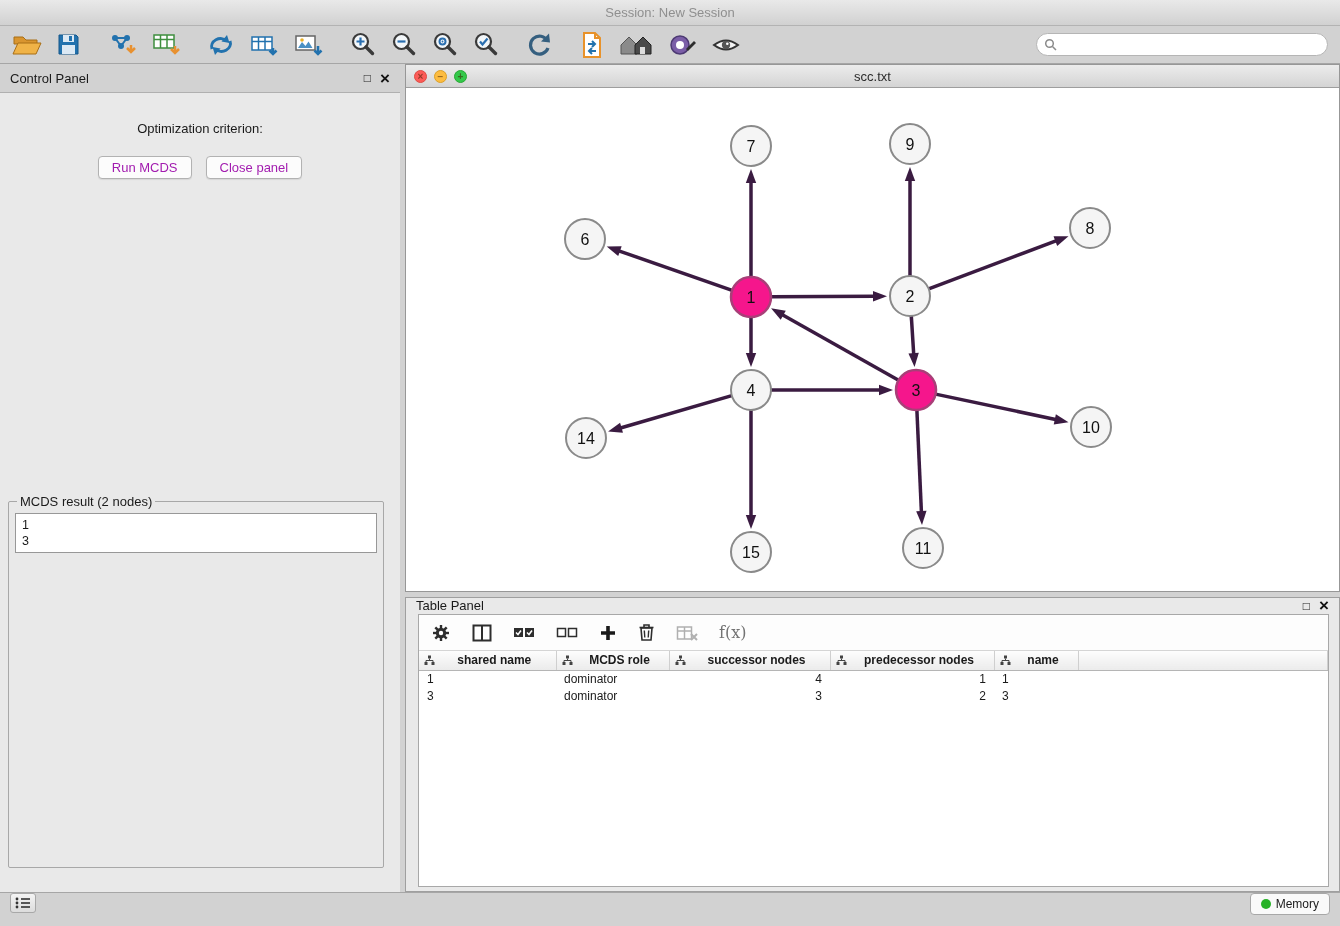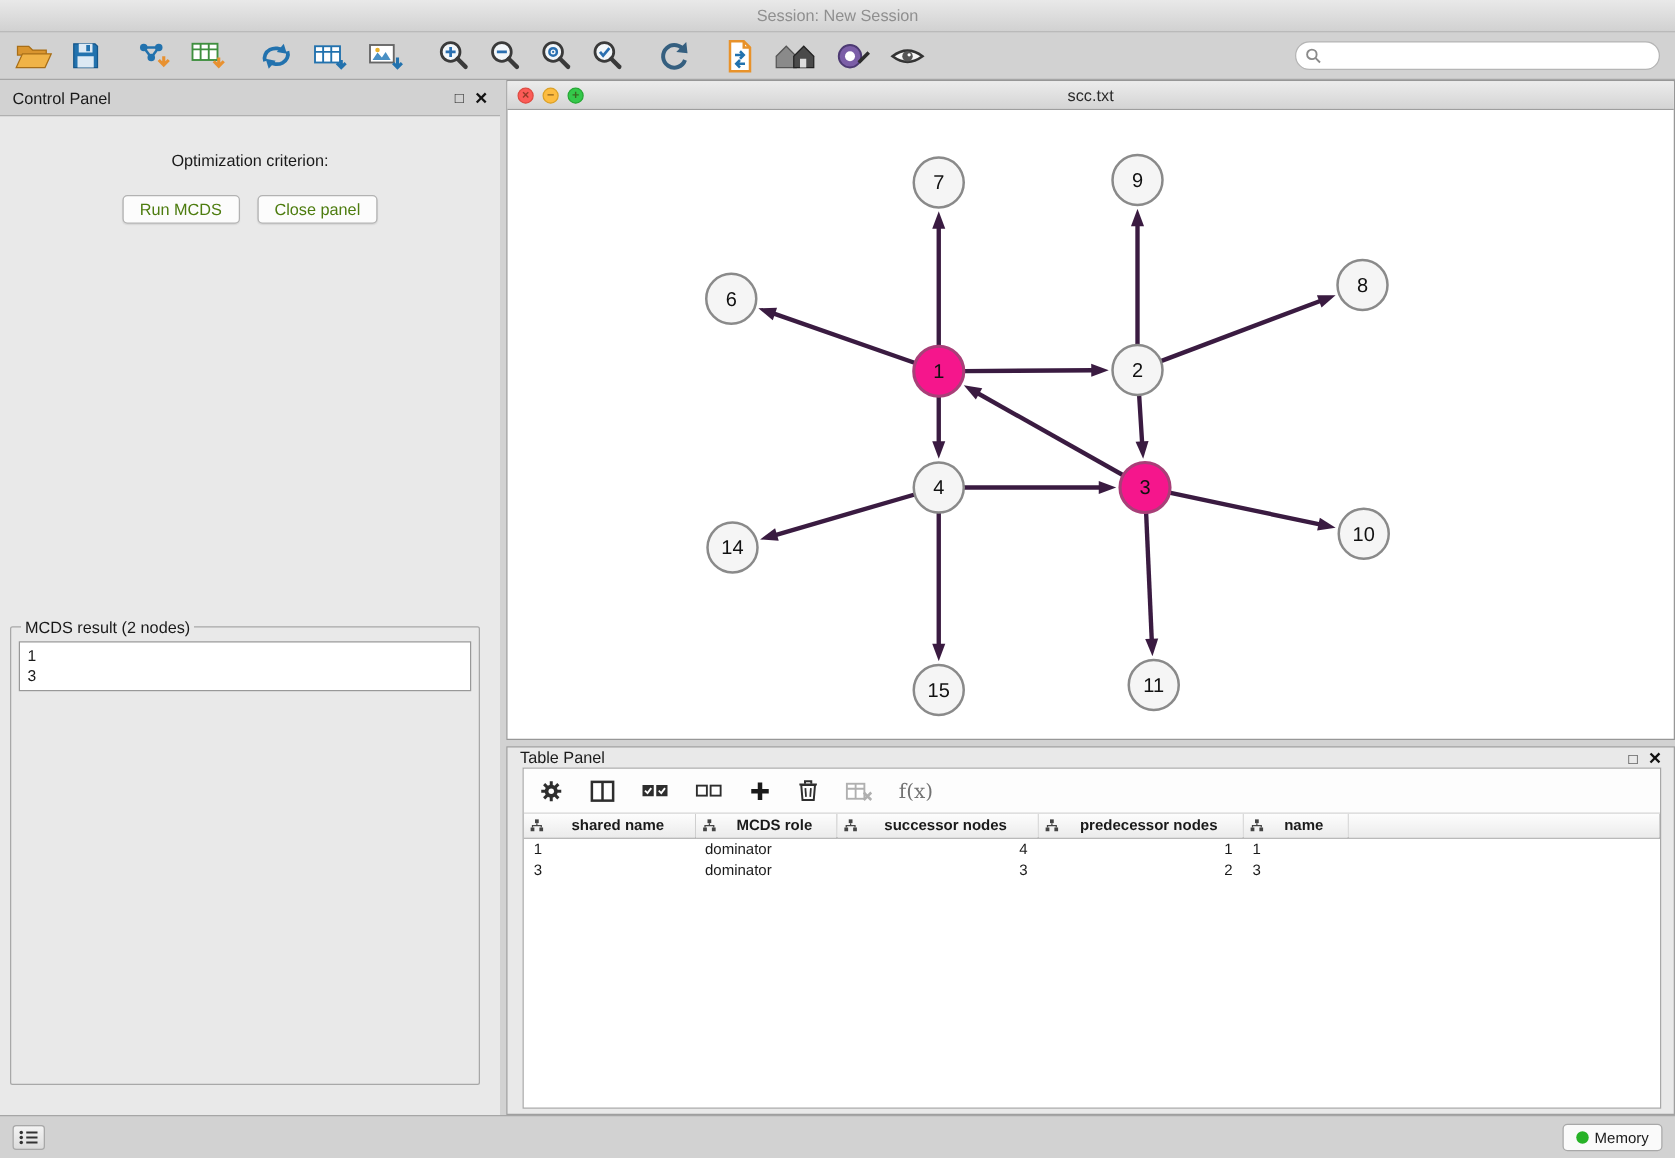--- a/index.html
+++ b/index.html
@@ -39,21 +39,21 @@
   .opt-label{font-size:13px;margin-bottom:9px;text-align:center}
   .opt-select{width:308px;height:22px;background:#fff;border:1px solid #ababab;border-radius:4px;
     display:flex;align-items:center;padding:0 6px 0 8px;font-size:13px;cursor:pointer;box-shadow:0 1px 1px rgba(0,0,0,0.08)}
   .opt-select .sel-text{flex:1;white-space:nowrap;overflow:hidden}
   .spin{display:flex;flex-direction:column;gap:2px;margin-left:6px}
   .spin i{display:block;width:0;height:0;border-left:3.5px solid transparent;border-right:3.5px solid transparent}
   .spin .up{border-bottom:4px solid #555}
   .spin .down{border-top:4px solid #555}
   .btn-row{display:flex;gap:14px;margin-top:11px}
   .push-btn{background:#fcfcfc;border:1px solid #b2b2b2;border-radius:4px;padding:3px 13px;font-size:13px;cursor:pointer;
-    box-shadow:0 1px 1px rgba(0,0,0,0.08);font-family:"Liberation Sans",sans-serif;color:#4d7c0f}
+    box-shadow:0 1px 1px rgba(0,0,0,0.08);font-family:"Liberation Sans",sans-serif;color:#a21caf}
   .result-fieldset{margin:auto 16px 24px 8px;margin-top:auto;align-self:stretch;height:374px;
     border:1px solid #a8a8a8;border-radius:2px;padding:4px 6px 6px 6px}
   .result-fieldset legend{padding:0 3px;margin-left:2px;font-size:13px}
   .result-box{background:#fff;border:1px solid #989898;height:100%;padding:3px 6px;font-size:12.5px;line-height:16px;white-space:pre;overflow:hidden}
 
   .v-split{width:5px;background:#d2d2d2}
   .h-split{height:5px;background:#d2d2d2}
 
   
   .right-col{flex:1;display:flex;flex-direction:column;min-width:0}
@@ -61,35 +61,35 @@
   .net-titlebar{height:23px;background:linear-gradient(#ececec,#d4d4d4);border-bottom:1px solid #9e9e9e;
     display:flex;align-items:center;justify-content:center;position:relative;font-size:13px;color:#2b2b2b;flex:none}
   .traffic{position:absolute;left:8px;top:5px;display:flex;gap:7px}
   .light{width:13px;height:13px;border-radius:50%;display:flex;align-items:center;justify-content:center;
     font-size:10px;font-weight:bold;color:rgba(60,30,0,0.55);cursor:pointer;line-height:0}
   .net-content{flex:1;min-height:0}
   .net-content svg{display:block;width:100%;height:100%}
 
   
   .table-panel{flex:1;display:flex;flex-direction:column;background:#e9e9e9;border:1px solid #9f9f9f;min-height:0}
-  .tp-header{height:15px;display:flex;align-items:flex-start;padding:0 10px;flex:none}
+  .tp-header{height:15px;display:flex;align-items:center;padding:0 10px;flex:none}
   .tp-box{flex:1;margin:1px 10px 4px 12px;border:1px solid #a8a8a8;background:#fff;display:flex;flex-direction:column;overflow:hidden;min-height:0}
   .tp-toolbar{height:36px;background:#fdfdfd;border-bottom:1px solid #d5d5d5;display:flex;align-items:center;gap:21px;padding:0 12px;flex:none}
   .fx{font-family:"DejaVu Serif",serif;color:#737373;font-size:16px;line-height:1}
   .tp-table{flex:1;overflow:hidden}
   table.node-table{border-collapse:collapse;width:100%;table-layout:fixed;font-size:12px}
   .tp-th{height:19px;background:linear-gradient(#fdfdfd,#ebebeb);border-right:1px solid #cfcfcf;border-bottom:1px solid #b5b5b5;
     font-weight:bold;position:relative;text-align:center;padding:0 4px 0 18px;font-size:12px;white-space:nowrap;overflow:hidden;cursor:pointer}
   .tp-th.filler{padding:0;cursor:default}
   .th-ic{position:absolute;left:5px;top:4px;line-height:0}
   .tp-td{height:17px;padding:0 8px;white-space:nowrap;overflow:hidden;cursor:default}
   .tp-tabs{display:flex;justify-content:center;padding:0 0 6px;flex:none}
 
   
-  .statusbar{height:34px;background:#d2d2d2;border-top:1px solid #a6a6a6;display:flex;align-items:center;padding:0 10px}
+  .statusbar{height:34px;background:#d2d2d2;border-top:1px solid #a6a6a6;display:flex;align-items:flex-start;padding:0 10px}
   .sb-left-btn{width:26px;height:20px;border:1px solid #a8a8a8;border-radius:3px;background:linear-gradient(#f4f4f4,#dcdcdc);
     display:flex;align-items:center;justify-content:center;cursor:pointer}
   .memory-btn{margin-left:auto;height:22px;border:1px solid #a8a8a8;border-radius:4px;background:#fafafa;
     display:flex;align-items:center;gap:5px;padding:0 10px;font-size:12px;cursor:pointer}
   .mem-dot{width:10px;height:10px;border-radius:50%;background:#27b227}
 </style>
 </head>
 <body>
 
 <div class="titlebar">

